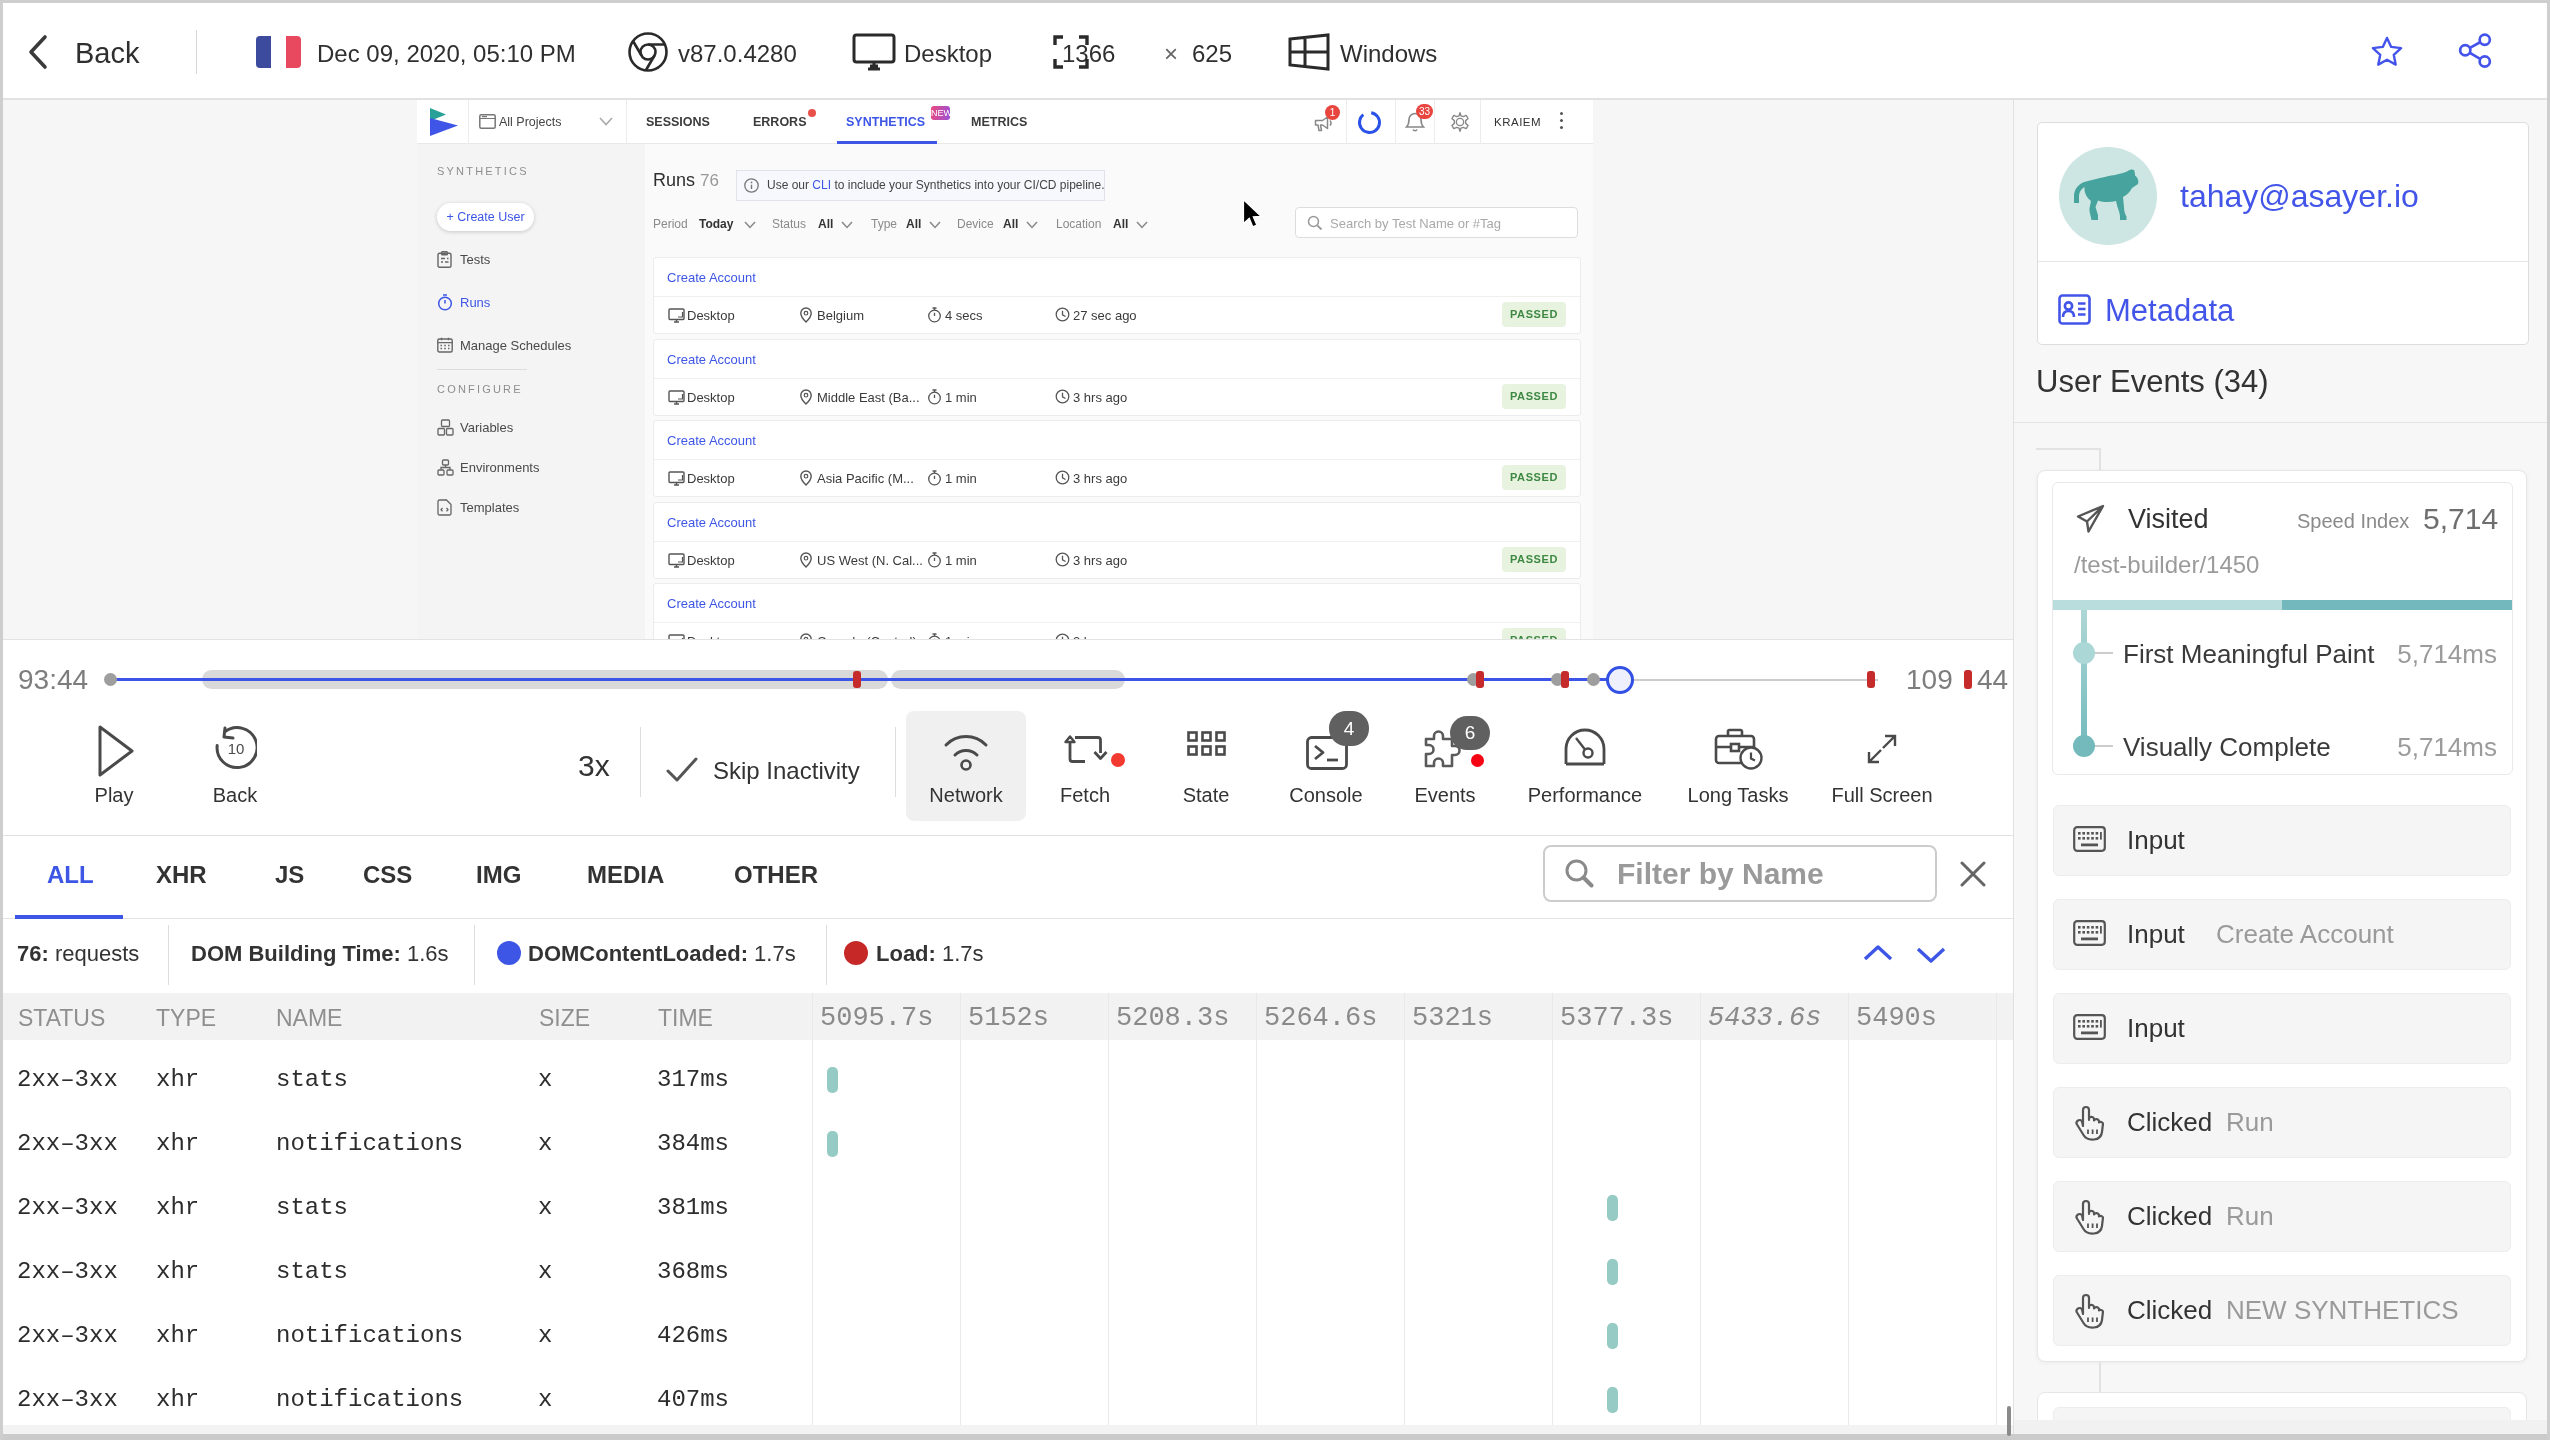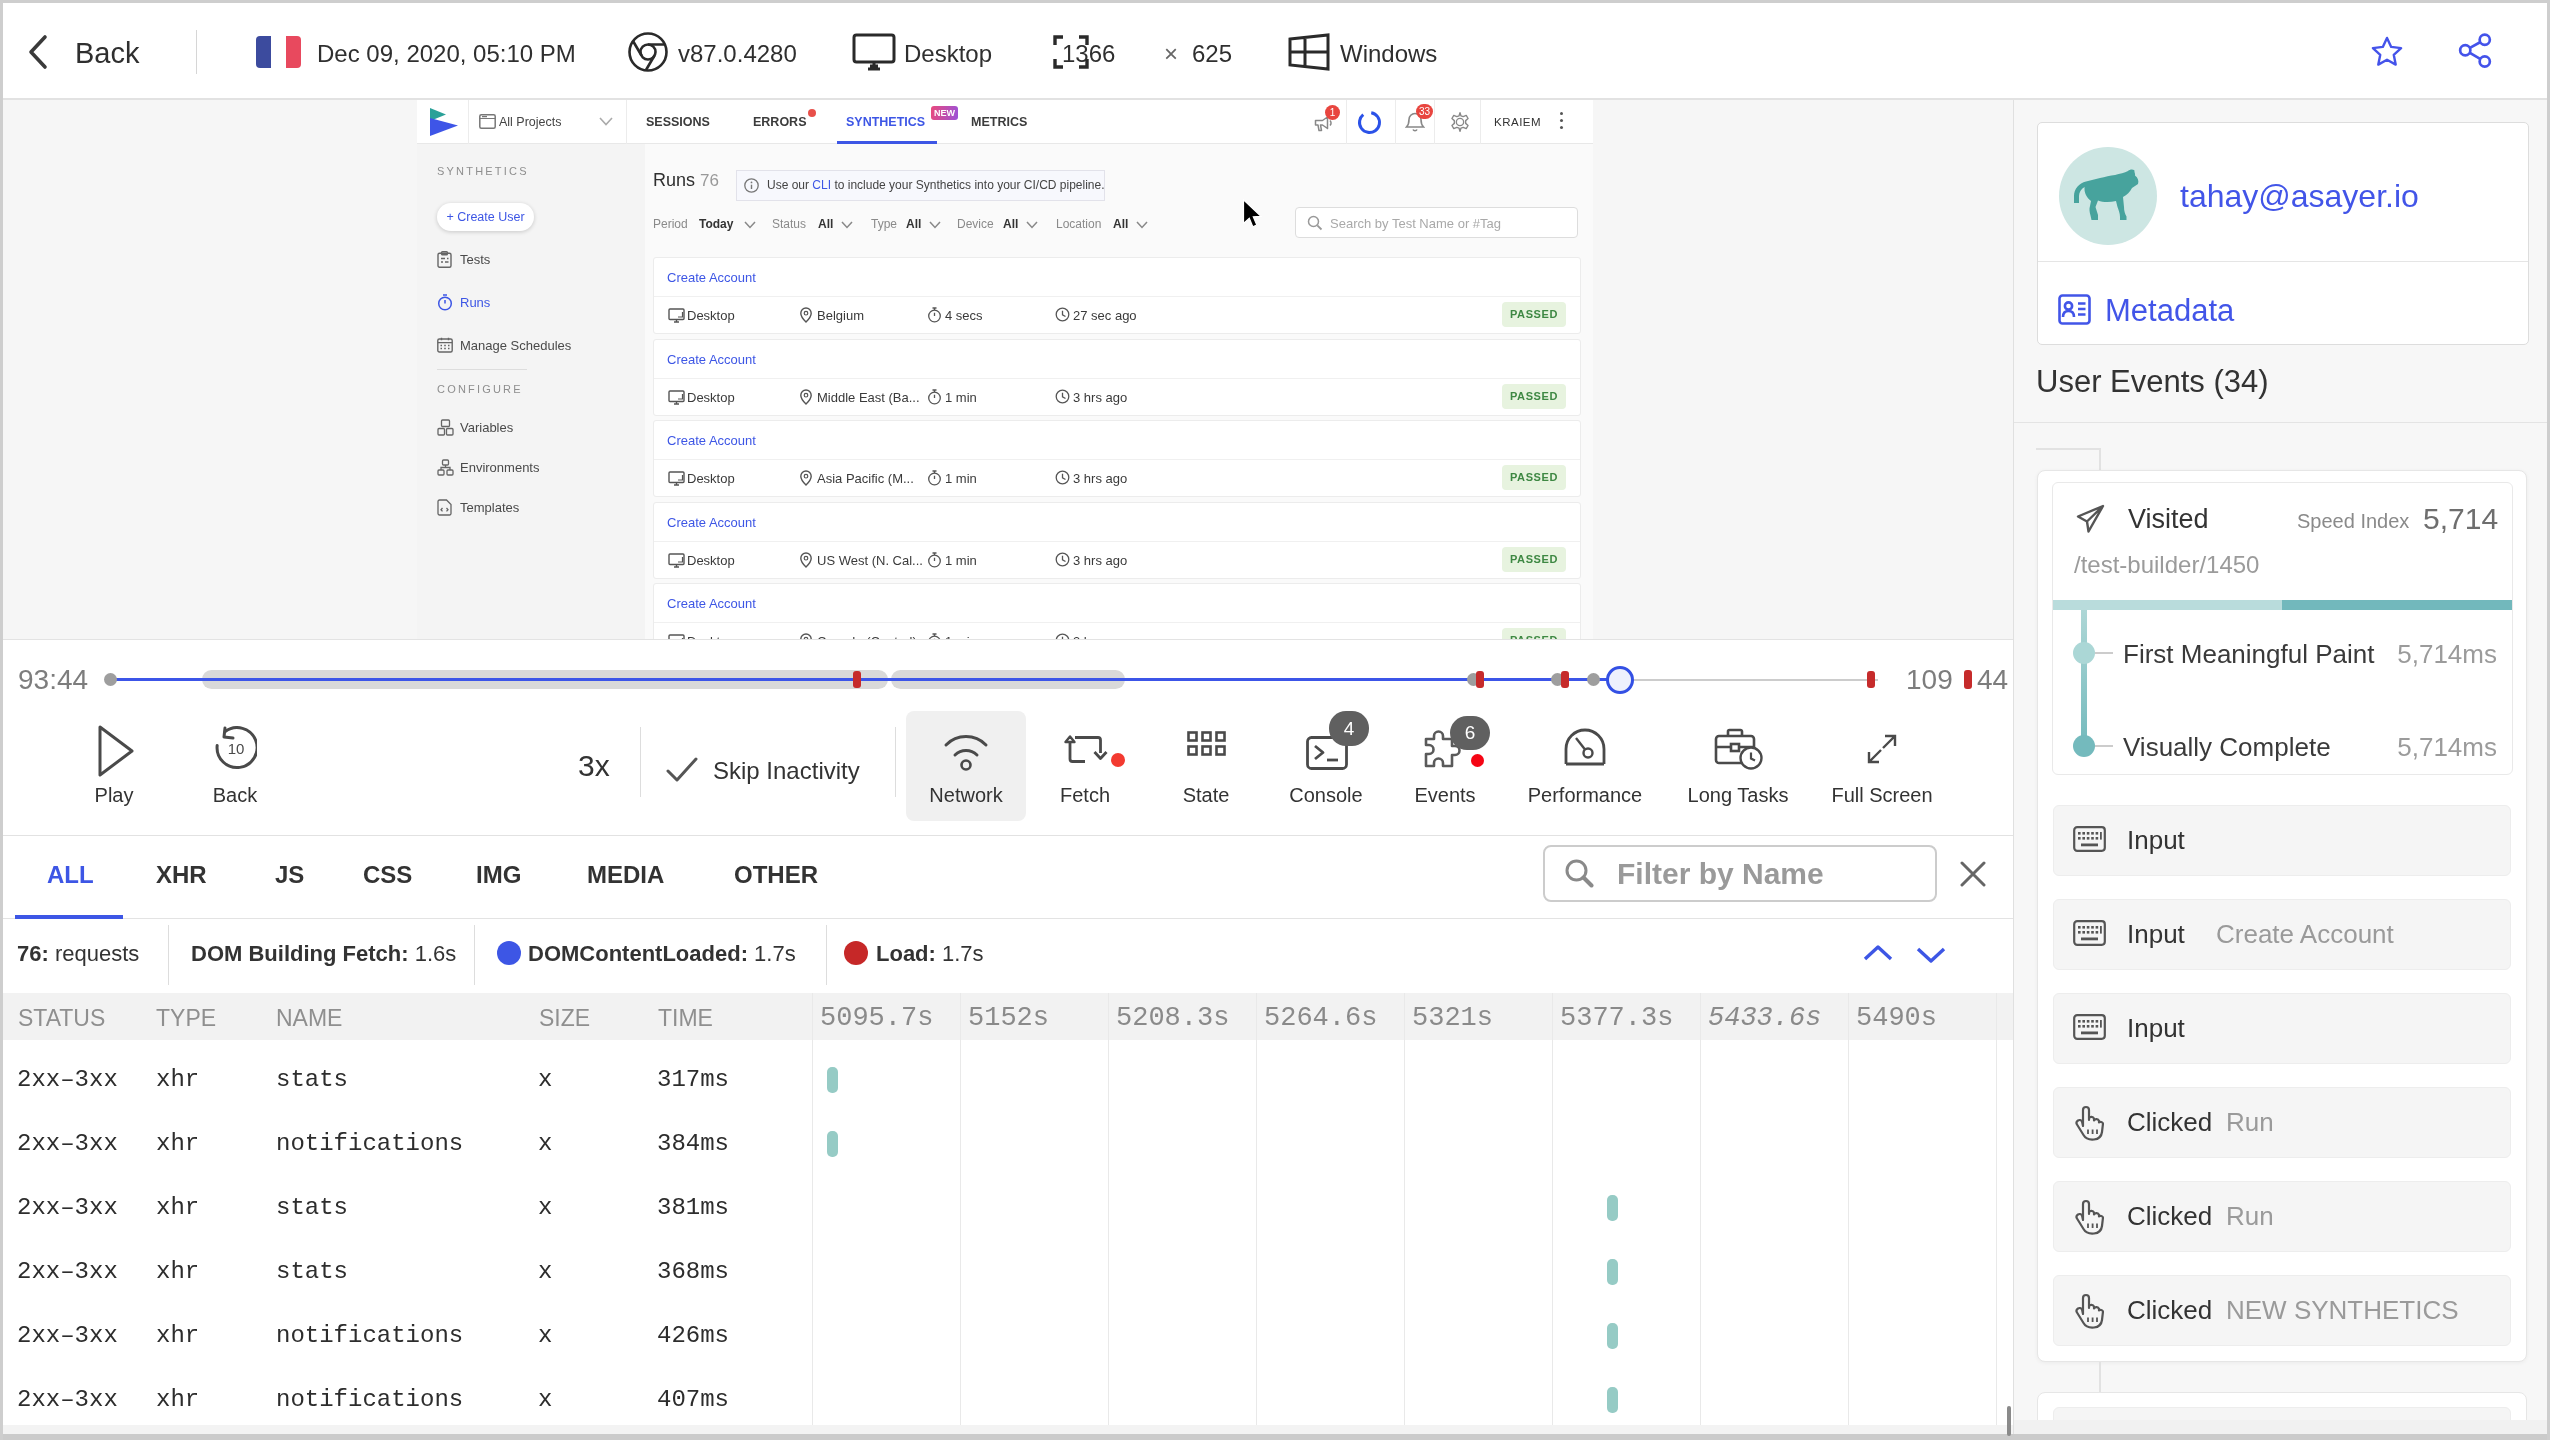--- a/index.html
+++ b/index.html
@@ -95,21 +95,21 @@
   <div class="abs" style="left:82px;top:15px;font-size:12.5px;color:#444;">All Projects</div>
   <svg class="abs" style="left:182px;top:17px;" width="14" height="9" viewBox="0 0 14 9">
         <polyline points="1,1 7,7.5 13,1" fill="none" stroke="#aaa" stroke-width="1.6"></polyline>
       </svg>
   <div class="abs" style="left:209px;top:0;width:1px;height:44px;background:#ececec;"></div>
   <div class="abs" style="left:229px;top:15px;font-size:12.5px;font-weight:bold;color:#3c3c3c;">SESSIONS</div>
   <div class="abs" style="left:336px;top:15px;font-size:12.5px;font-weight:bold;color:#3c3c3c;">ERRORS</div>
   <div class="abs" style="left:391px;top:9px;width:8px;height:8px;border-radius:50%;background:#e8504a;"></div>
   <div class="abs" style="left:429px;top:15px;font-size:12.5px;font-weight:bold;color:#3d56e5;">SYNTHETICS</div>
   <div class="abs" style="left:420px;top:41px;width:100px;height:3px;background:#3d56e5;"></div>
-  <div class="abs" style="left:514px;top:6px;width:27px;height:14px;border-radius:3px;background:linear-gradient(100deg,#e9497c,#9b51d8);color:#fff;font-size:9px;font-weight:bold;text-align:center;line-height:14px;">NEW</div>
+  <div class="abs" style="left:514px;top:6px;width:19px;height:14px;border-radius:3px;background:linear-gradient(100deg,#e9497c,#9b51d8);color:#fff;font-size:9px;font-weight:normal;text-align:center;line-height:14px;">NEW</div>
   <div class="abs" style="left:554px;top:15px;font-size:12.5px;font-weight:bold;color:#3c3c3c;">METRICS</div>
   <svg class="abs" style="left:896px;top:12px;" width="22" height="21" viewBox="0 0 22 21">
         <g fill="none" stroke="#888" stroke-width="1.5">
           <path d="M2.5 8.5 L2.5 13 L5 13 L6 18.5 L8.5 18.5 L7.5 13 L9.5 13 L14.5 16.5 L14.5 5 L9.5 8.5 Z" stroke-linejoin="round"></path>
           <path d="M17 8.5 A3.5 3.5 0 0 1 17 13.5"></path>
         </g>
       </svg>
   <div class="abs" style="left:908px;top:5px;min-width:15px;height:15px;border-radius:8px;background:#e8453f;color:#fff;font-size:10px;text-align:center;line-height:15px;">1</div>
   <div class="abs" style="left:929px;top:0;width:1px;height:44px;background:#ececec;"></div>
   <svg class="abs" style="left:940px;top:10px;" width="25" height="25" viewBox="0 0 25 25">
@@ -509,21 +509,21 @@
       <path d="M19.5 19.5 L27.5 27.5" stroke="#8a8a8a" stroke-width="4" stroke-linecap="round"></path>
     </svg>
   <div class="abs" style="left:1617px;top:21px;font-size:30px;color:#9a9a9a;font-weight:bold;">Filter by Name</div>
   <svg class="abs" style="left:1960px;top:25px;" width="26" height="26" viewBox="0 0 26 26">
       <path d="M2 2 L24 24 M24 2 L2 24" stroke="#666" stroke-width="3" stroke-linecap="round"></path>
     </svg>
 </div>
 <div class="abs" id="netsum">
   <div class="abs" style="left:17px;top:22px;"><b>76:</b> requests</div>
   <div class="abs" style="left:168px;top:6px;width:1px;height:60px;background:#ddd;"></div>
-  <div class="abs" style="left:191px;top:22px;"><b>DOM Building Fetch:</b> 1.6s</div>
+  <div class="abs" style="left:191px;top:22px;"><b>DOM Building Time:</b> 1.6s</div>
   <div class="abs" style="left:474px;top:6px;width:1px;height:60px;background:#ddd;"></div>
   <div class="abs" style="left:497px;top:22px;width:24px;height:24px;border-radius:50%;background:#3d56e5;"></div>
   <div class="abs" style="left:528px;top:22px;"><b>DOMContentLoaded:</b> 1.7s</div>
   <div class="abs" style="left:826px;top:6px;width:1px;height:60px;background:#ddd;"></div>
   <div class="abs" style="left:844px;top:22px;width:24px;height:24px;border-radius:50%;background:#c62828;"></div>
   <div class="abs" style="left:876px;top:22px;"><b>Load:</b> 1.7s</div>
   <svg class="abs" style="left:1862px;top:25px;" width="32" height="18" viewBox="0 0 32 18">
       <polyline points="3,15 16,3 29,15" fill="none" stroke="#3d56e5" stroke-width="3.4" stroke-linejoin="round"></polyline>
     </svg>
   <svg class="abs" style="left:1915px;top:27px;" width="32" height="18" viewBox="0 0 32 18">

